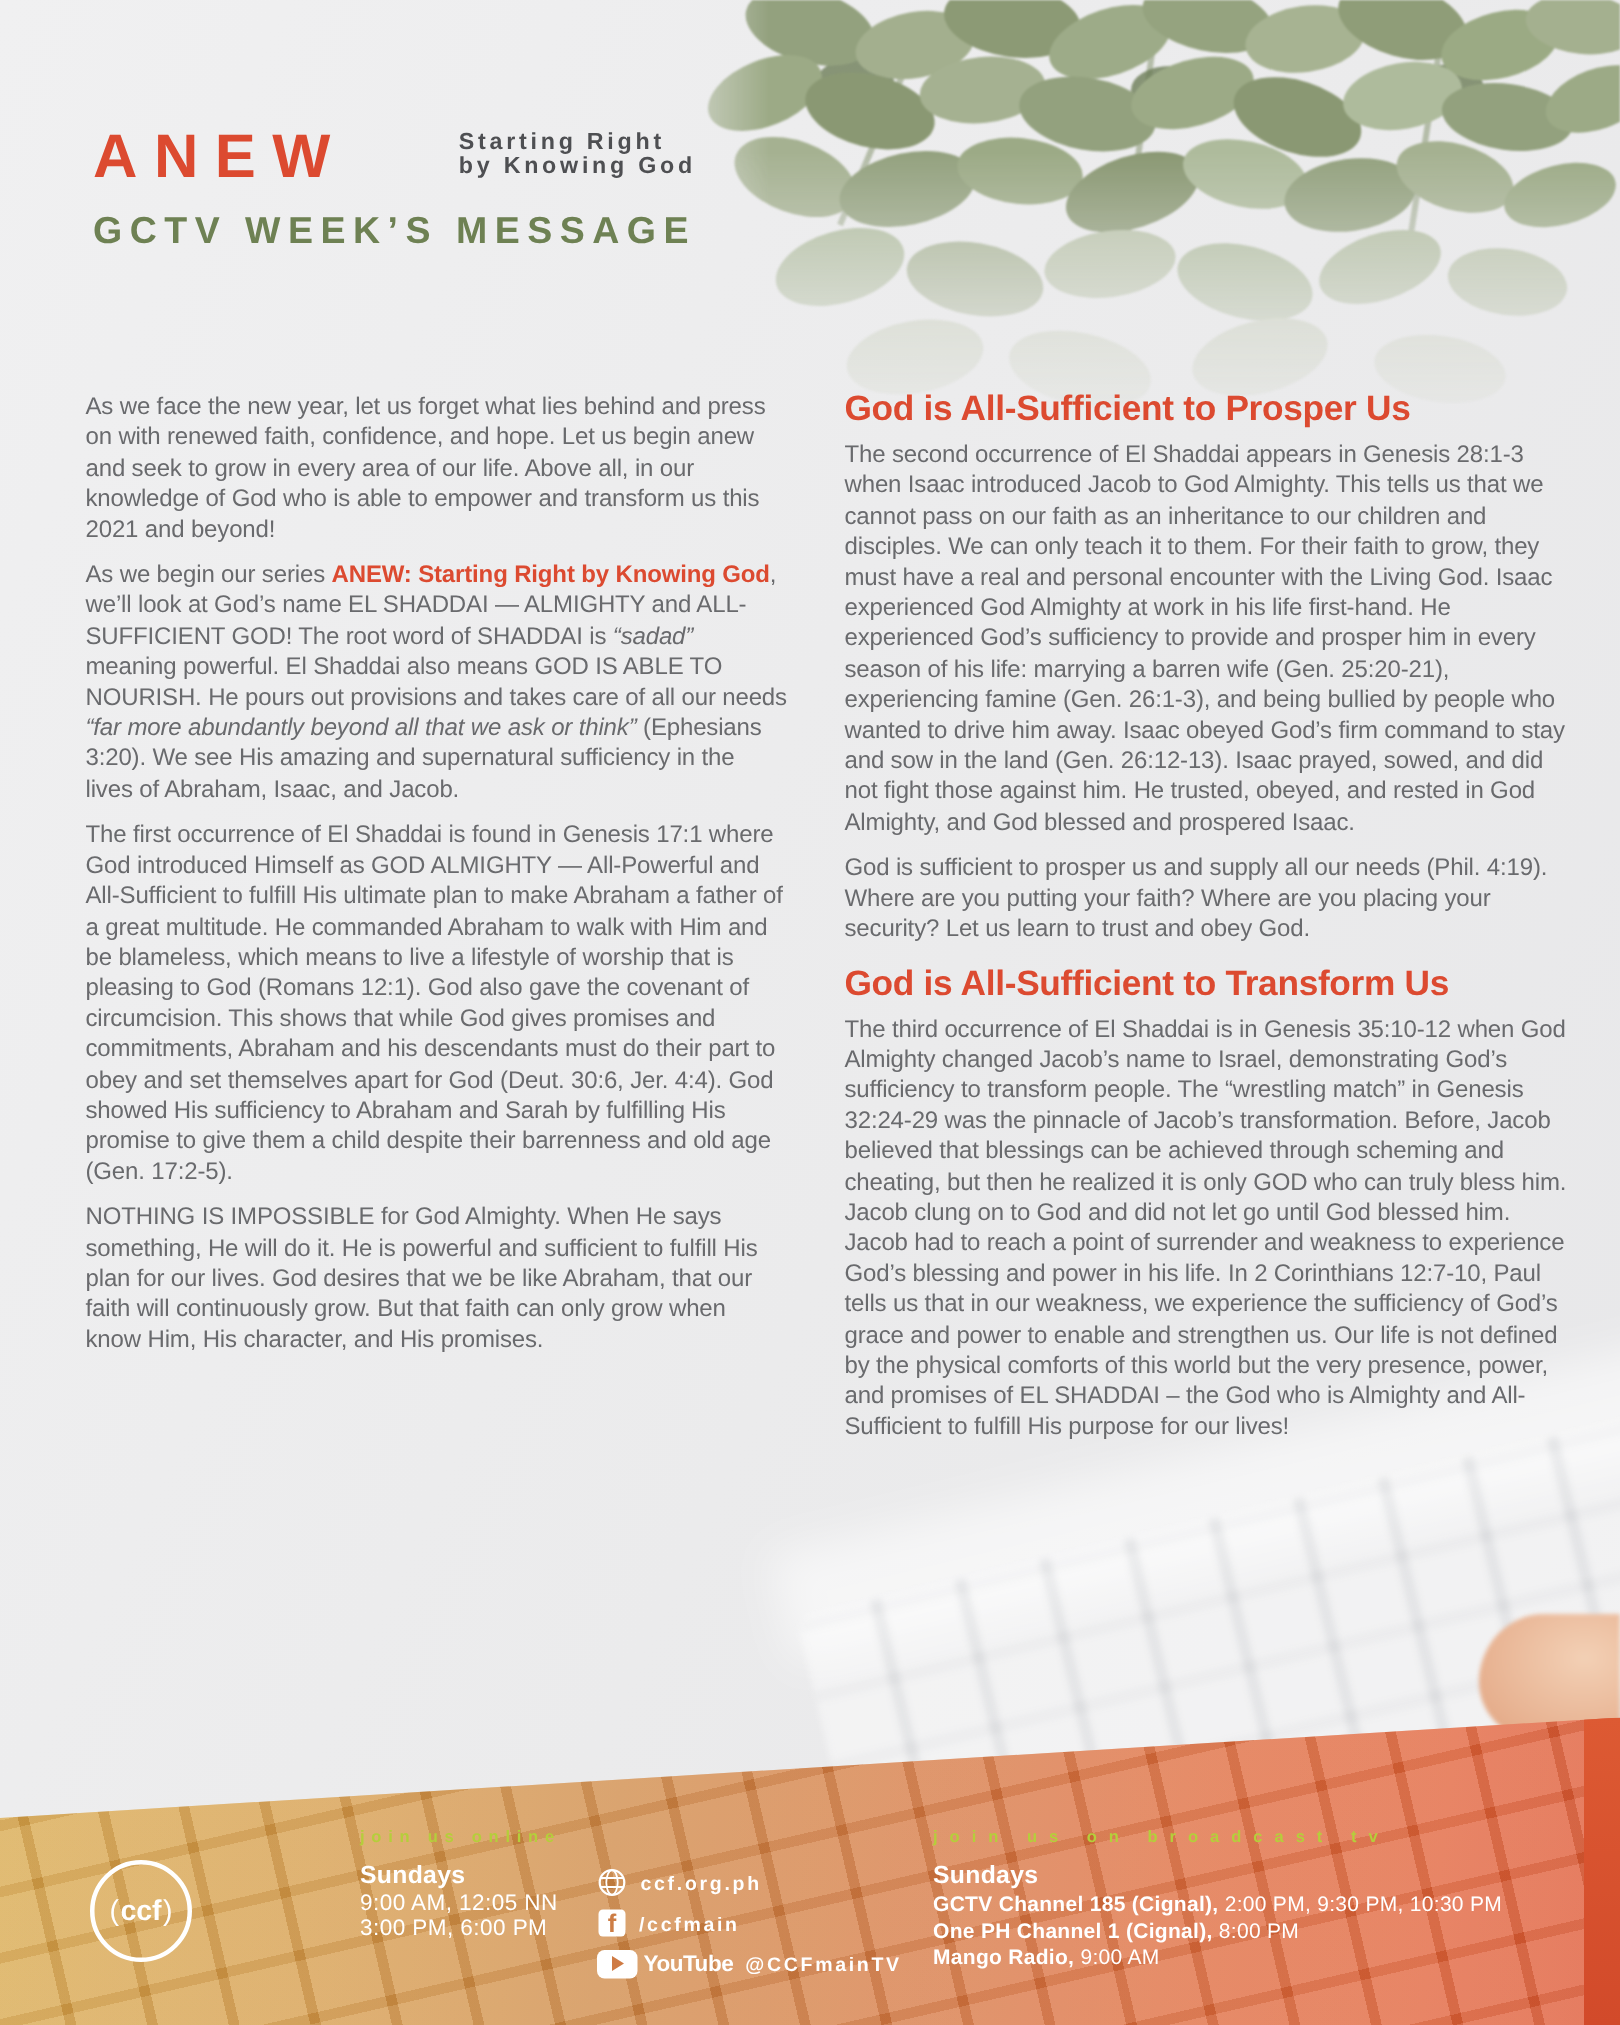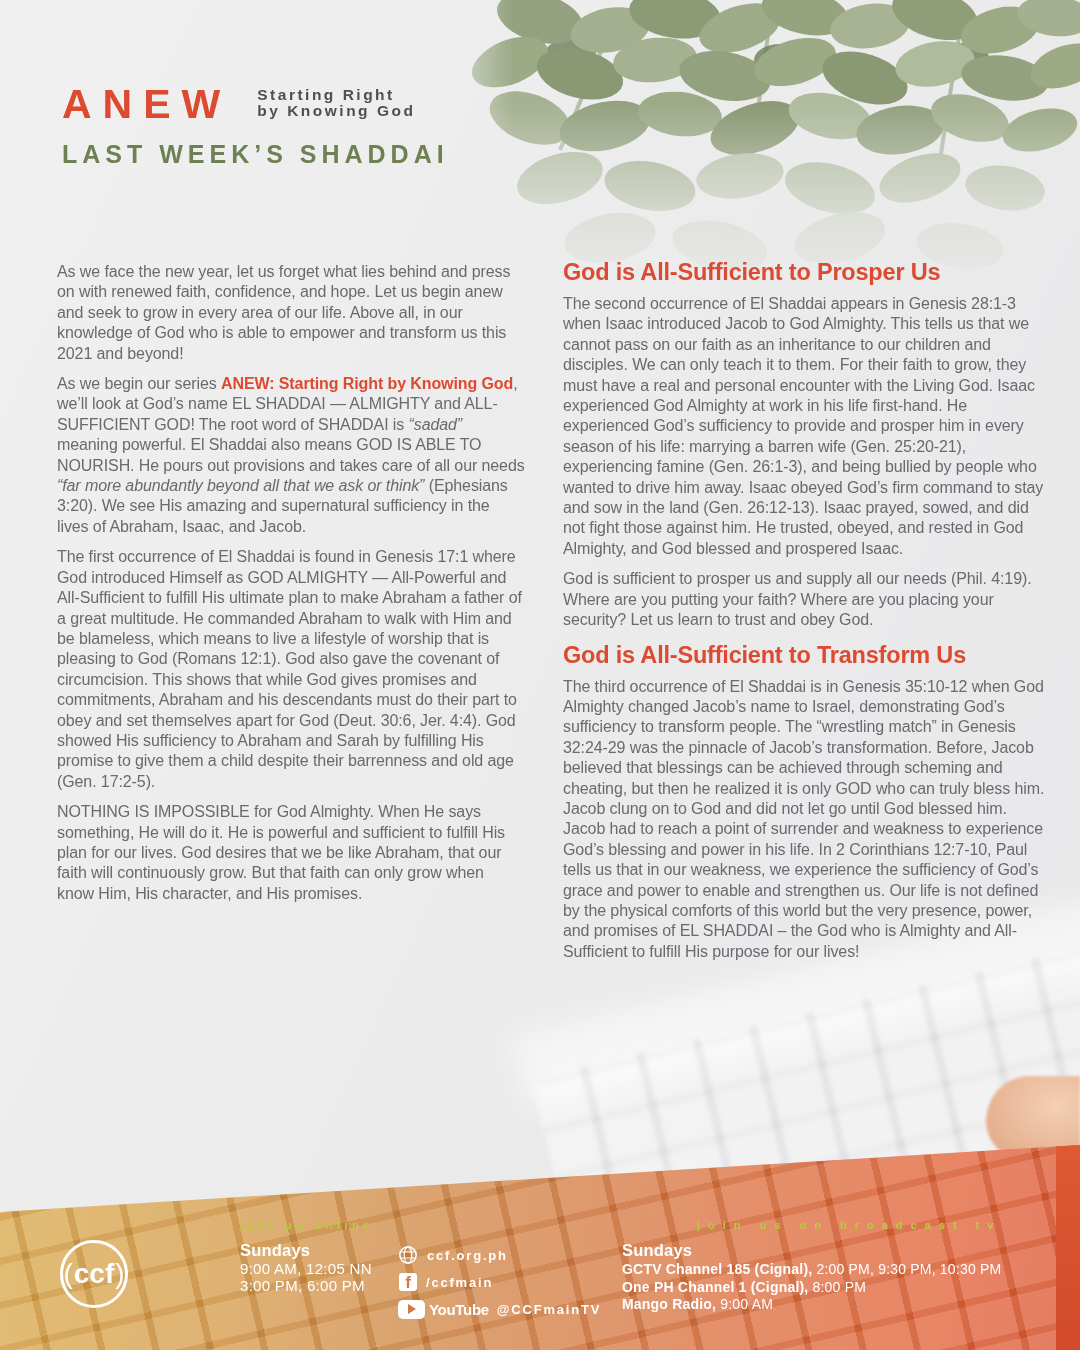--- a/index.html
+++ b/index.html
@@ -20,21 +20,21 @@
     transform:rotate(-13.5deg);opacity:.5;filter:blur(2px);border-radius:10px;
     background:
       repeating-linear-gradient(90deg,rgba(255,255,255,.6) 0 50px,rgba(198,201,205,.45) 50px 58px),
       repeating-linear-gradient(0deg,rgba(255,255,255,.55) 0 40px,rgba(198,201,205,.4) 40px 48px);}
   .hand-peek{position:absolute;right:0;top:1076px;width:94px;height:84px;z-index:2;
     border-radius:60% 0 0 55% / 70% 0 0 60%;filter:blur(1.5px);
     background:radial-gradient(ellipse at 75% 35%,#f3d0b5,#e7b190 70%,#e0a37f);}
 
   
   .masthead{position:absolute;left:62px;top:84px;z-index:2;}
-  .mast-row{display:flex;align-items:flex-start;}
+  .mast-row{display:flex;align-items:flex-start;justify-content:space-between;}
   .series{font-size:41px;font-weight:bold;letter-spacing:11px;color:#dc4a30;line-height:1;}
   .tagline{margin-left:26px;padding-top:3px;font-size:15.5px;font-weight:bold;
     letter-spacing:2.5px;color:#4e4f52;line-height:15.5px;}
   .title{margin:6px 0 0;font-size:88px;font-weight:bold;color:#dc4a30;line-height:.95;letter-spacing:-1px;}
   .kicker{margin-top:15px;font-size:25px;font-weight:bold;letter-spacing:5px;color:#6e8153;}
 
   
   .col{position:absolute;z-index:2;color:#696a6d;font-size:16px;line-height:20.4px;letter-spacing:-.1px;}
   .col p{margin:0 0 10px;}
   .col-left{left:57px;top:262px;width:468px;}
@@ -51,40 +51,40 @@
     background:linear-gradient(97deg,#d9a94c 0%,#d69d4a 20%,#d08a47 38%,#d57c44 54%,#de6c3e 72%,#e26239 88%,#dd5533 100%);}
   .footer::before{content:"";position:absolute;left:-10%;top:-60%;width:130%;height:260%;
     transform:rotate(-13deg);pointer-events:none;
     background:
       repeating-linear-gradient(90deg,rgba(255,255,255,.13) 0 46px,rgba(100,45,10,.10) 46px 53px),
       repeating-linear-gradient(0deg,rgba(255,255,255,.11) 0 36px,rgba(100,45,10,.08) 36px 43px);}
   .foot-strip{position:absolute;right:0;top:0;height:100%;width:24px;
     background:linear-gradient(180deg,#dd5a33,#d24a2a);}
   .logo{position:absolute;left:60px;top:95px;width:62px;height:62px;border:3px solid #fff;
     border-radius:50%;display:flex;align-items:center;justify-content:center;}
-  .logo-txt{color:#fff;font-size:28px;font-weight:bold;line-height:1;}
+  .logo-txt{color:#fff;font-size:19px;font-weight:bold;line-height:1;}
   .logo-txt::before{content:"(";font-weight:400;margin-right:1px;}
   .logo-txt::after{content:")";font-weight:400;margin-left:1px;}
   .online{position:absolute;left:240px;top:74px;color:#fff;}
   .flabel{font-size:11px;font-weight:bold;letter-spacing:4.5px;color:#b5ce3b;}
   .fday{margin-top:10px;font-size:16.5px;font-weight:bold;letter-spacing:.2px;}
   .ftime{font-size:15px;line-height:17px;letter-spacing:.3px;}
   .links{position:absolute;left:398px;top:100px;}
   .lrow{display:flex;align-items:center;margin-bottom:7px;height:20px;}
   .globe{width:20px;height:20px;}
   .llabel{margin-left:9px;color:#fff;font-size:13px;font-weight:bold;letter-spacing:1.8px;}
   .fb{width:18px;height:18px;background:#fff;border-radius:3px;display:flex;align-items:flex-end;
     justify-content:center;margin-left:1px;overflow:hidden;}
   .fb-f{color:#cd7d45;font-weight:bold;font-size:17px;line-height:16px;}
   .yt{width:27px;height:19px;background:#fff;border-radius:5px;display:flex;align-items:center;justify-content:center;}
   .yt-tri{width:0;height:0;border-left:8px solid #cf7b44;border-top:5px solid transparent;border-bottom:5px solid transparent;}
   .yt-word{margin-left:4px;color:#fff;font-weight:bold;font-size:15px;letter-spacing:-.3px;}
   .yt-row .llabel{margin-left:8px;}
   .broadcast{position:absolute;left:622px;top:74px;color:#fff;}
-  .broadcast .flabel{letter-spacing:8px;text-align:right;}
+  .broadcast .flabel{letter-spacing:8px;}
   .broadcast .fday{margin-bottom:1px;}
   .bline{font-size:14px;line-height:17.5px;letter-spacing:.2px;}
   .bb{font-weight:bold;}
 </style>
 </head>
 <body>
 
 <div class="page">
 
   <div class="plant-wrap">
@@ -139,21 +139,21 @@
   <div class="hand-peek"></div>
 
   <header class="masthead">
     <div class="mast-row">
       <div class="series">ANEW</div>
       <div class="tagline">
         <div>Starting Right</div>
         <div>by Knowing God</div>
       </div>
     </div>
-    <div class="kicker">LAST WEEK’S SHADDAI</div>
+    <div class="kicker">GCTV WEEK’S MESSAGE</div>
   </header>
 
   <main class="col col-left">
     <p>As we face the new year, let us forget what lies behind and press on with renewed faith, confidence, and hope. Let us begin anew and seek to grow in every area of our life. Above all, in our knowledge of God who is able to empower and transform us this 2021 and beyond!</p>
     <p><span>As we begin our series </span><span class="accent-b">ANEW: Starting Right by Knowing God</span><span>, we’ll look at God’s name EL SHADDAI — ALMIGHTY and ALL-SUFFICIENT GOD! The root word of SHADDAI is </span><span class="ital">“sadad”</span><span> meaning powerful. El Shaddai also means GOD IS ABLE TO NOURISH. He pours out provisions and takes care of all our needs </span><span class="ital">“far more abundantly beyond all that we ask or think”</span><span> (Ephesians 3:20). We see His amazing and supernatural sufficiency in the lives of Abraham, Isaac, and Jacob.</span></p>
     <p>The first occurrence of El Shaddai is found in Genesis 17:1 where God introduced Himself as GOD ALMIGHTY — All-Powerful and All-Sufficient to fulfill His ultimate plan to make Abraham a father of a great multitude. He commanded Abraham to walk with Him and be blameless, which means to live a lifestyle of worship that is pleasing to God (Romans 12:1). God also gave the covenant of circumcision. This shows that while God gives promises and commitments, Abraham and his descendants must do their part to obey and set themselves apart for God (Deut. 30:6, Jer. 4:4). God showed His sufficiency to Abraham and Sarah by fulfilling His promise to give them a child despite their barrenness and old age (Gen. 17:2-5).</p>
     <p>NOTHING IS IMPOSSIBLE for God Almighty. When He says something, He will do it. He is powerful and sufficient to fulfill His plan for our lives. God desires that we be like Abraham, that our faith will continuously grow. But that faith can only grow when know Him, His character, and His promises.</p>
   </main>
 
   <aside class="col col-right">

